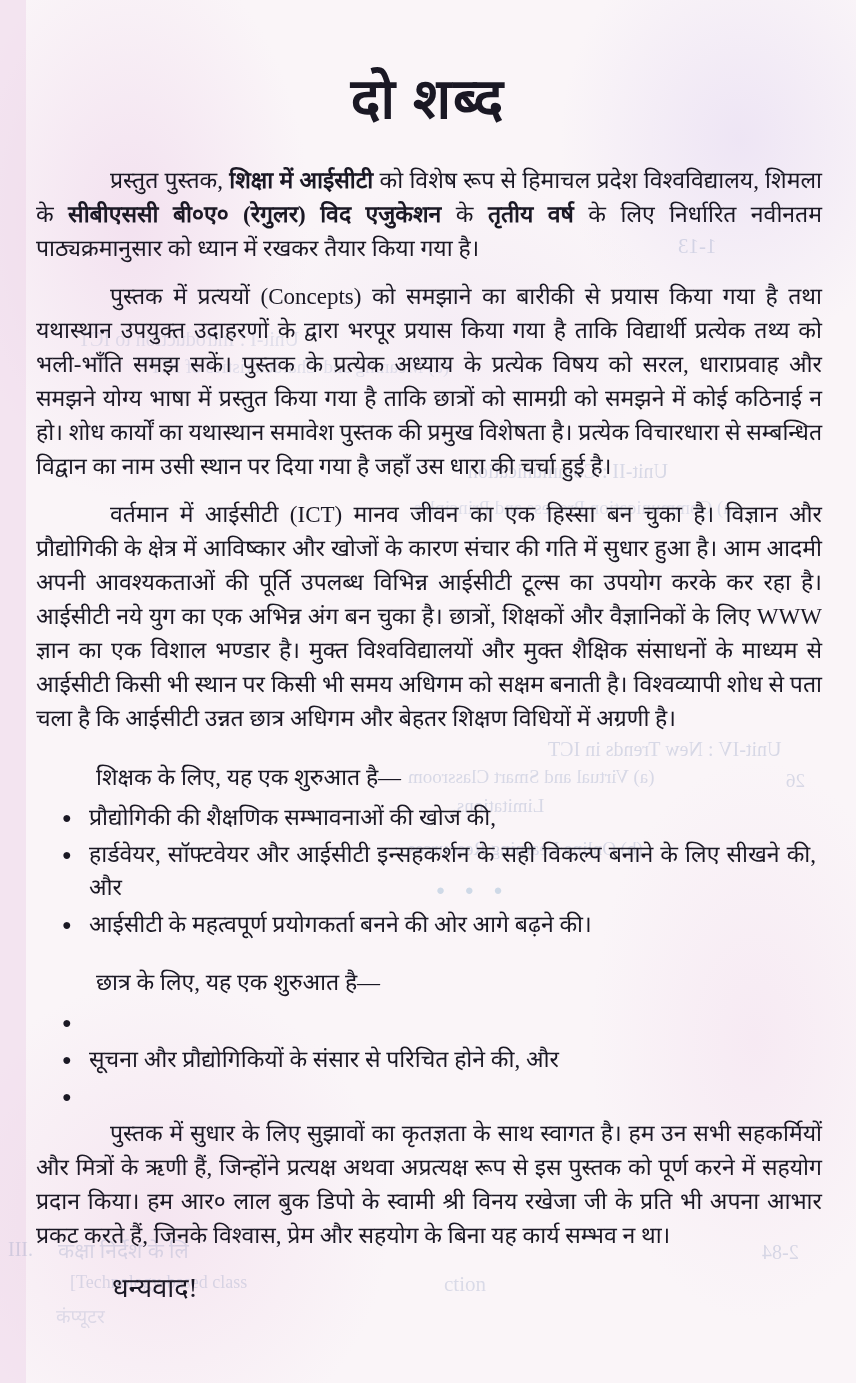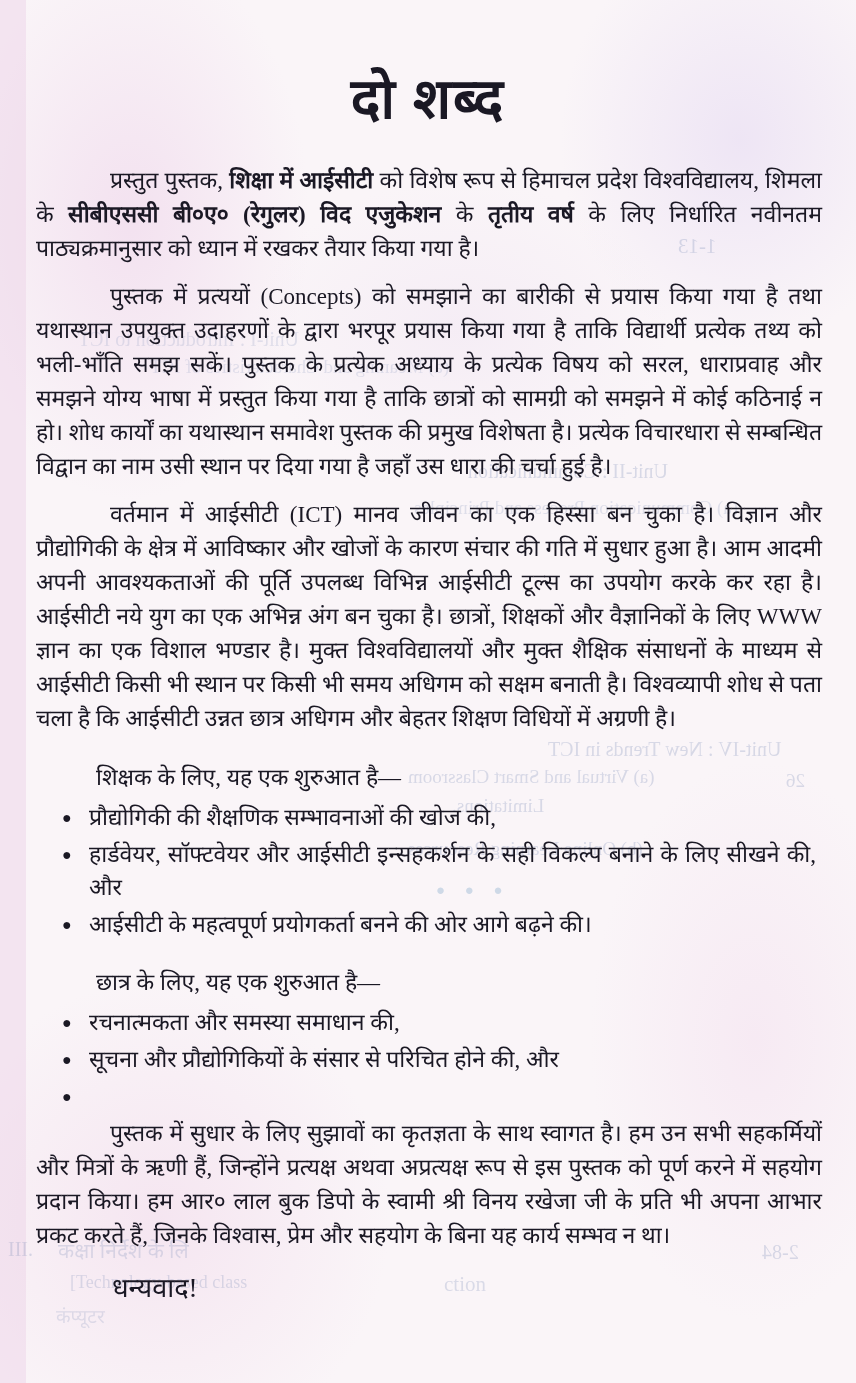--- a/index.html
+++ b/index.html
@@ -151,21 +151,20 @@
     </div>
     <div class="bullet-item">
       <span class="bullet-glyph">●</span>
       <span class="bullet-text">आईसीटी के महत्वपूर्ण प्रयोगकर्ता बनने की ओर आगे बढ़ने की।</span>
     </div>
 
     <p class="intro-line">छात्र के लिए, यह एक शुरुआत है—</p>
 
     <div class="bullet-item">
       <span class="bullet-glyph">●</span>
-      <span class="bullet-text">रचनात्मकता और समस्या समाधान की,</span>
     </div>
     <div class="bullet-item">
       <span class="bullet-glyph">●</span>
       <span class="bullet-text">सूचना और प्रौद्योगिकियों के संसार से परिचित होने की, और</span>
     </div>
     <div class="bullet-item">
       <span class="bullet-glyph">●</span>
     </div>
 
     <p class="para">पुस्तक में सुधार के लिए सुझावों का कृतज्ञता के साथ स्वागत है। हम उन सभी सहकर्मियों और मित्रों के ऋणी हैं, जिन्होंने प्रत्यक्ष अथवा अप्रत्यक्ष रूप से इस पुस्तक को पूर्ण करने में सहयोग प्रदान किया। हम आर० लाल बुक डिपो के स्वामी श्री विनय रखेजा जी के प्रति भी अपना आभार प्रकट करते हैं, जिनके विश्वास, प्रेम और सहयोग के बिना यह कार्य सम्भव न था।</p>

